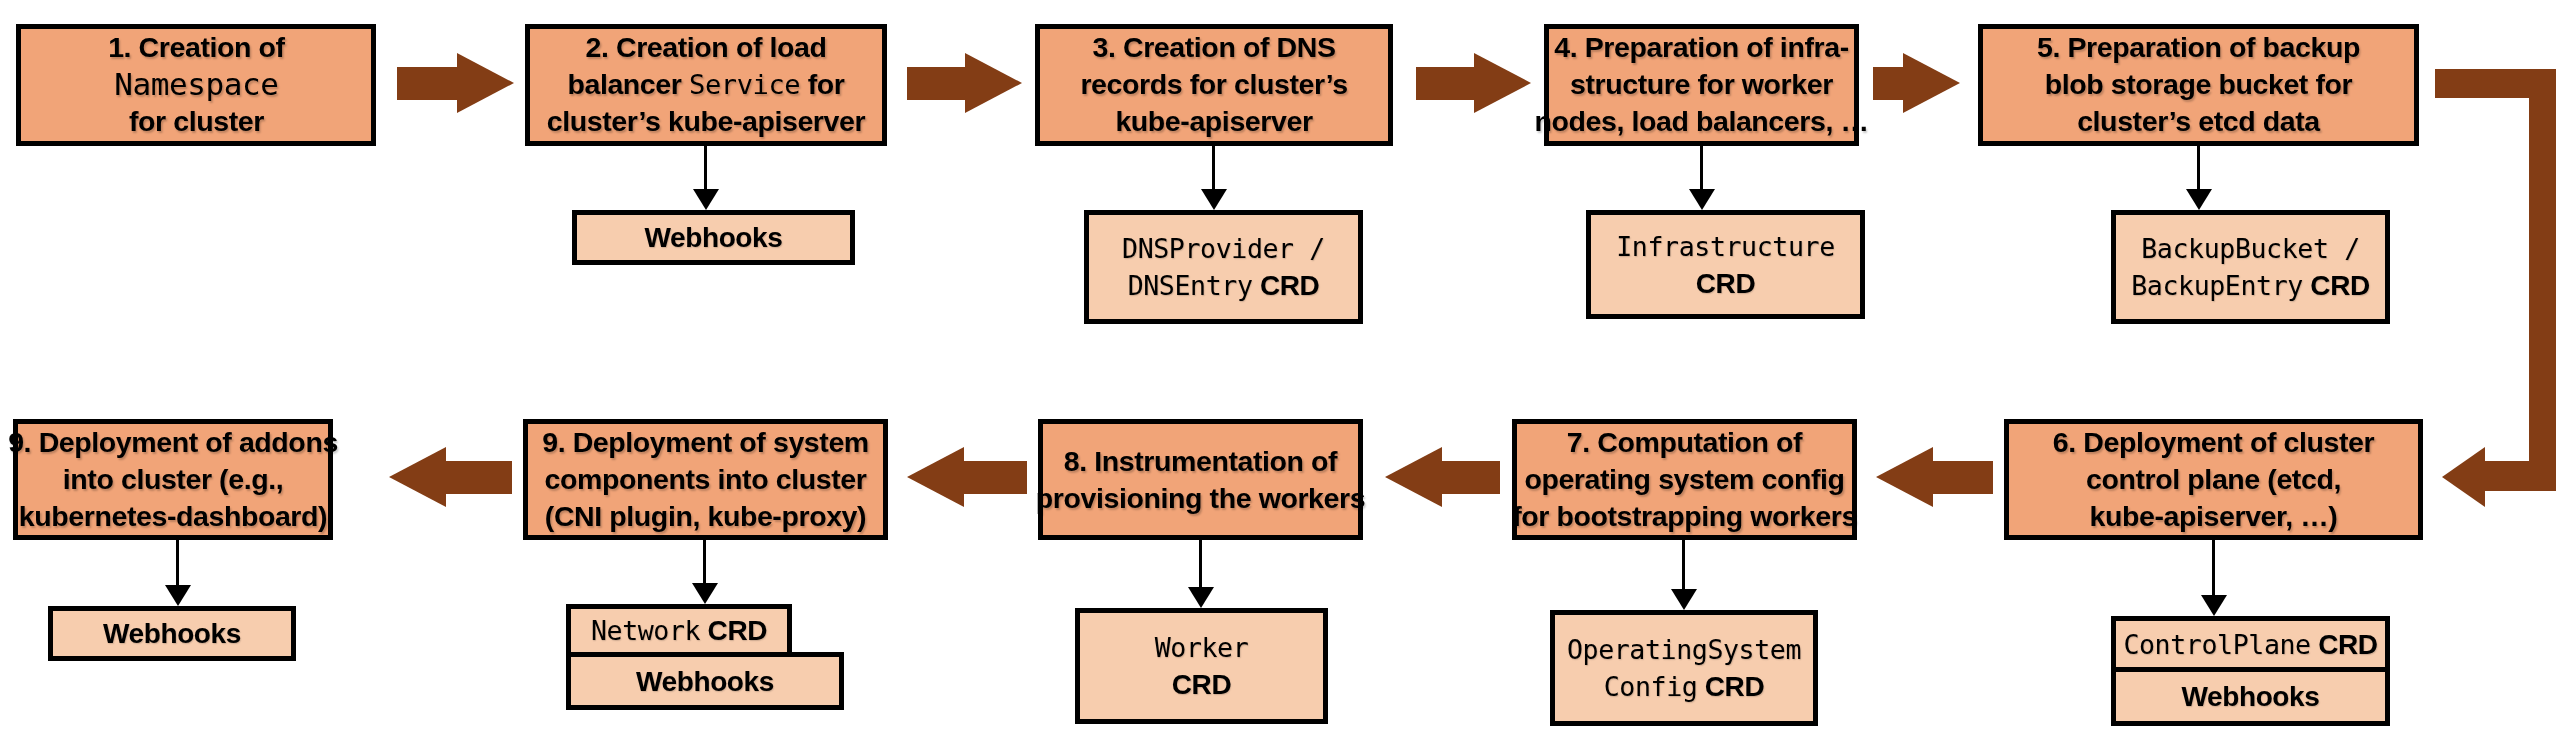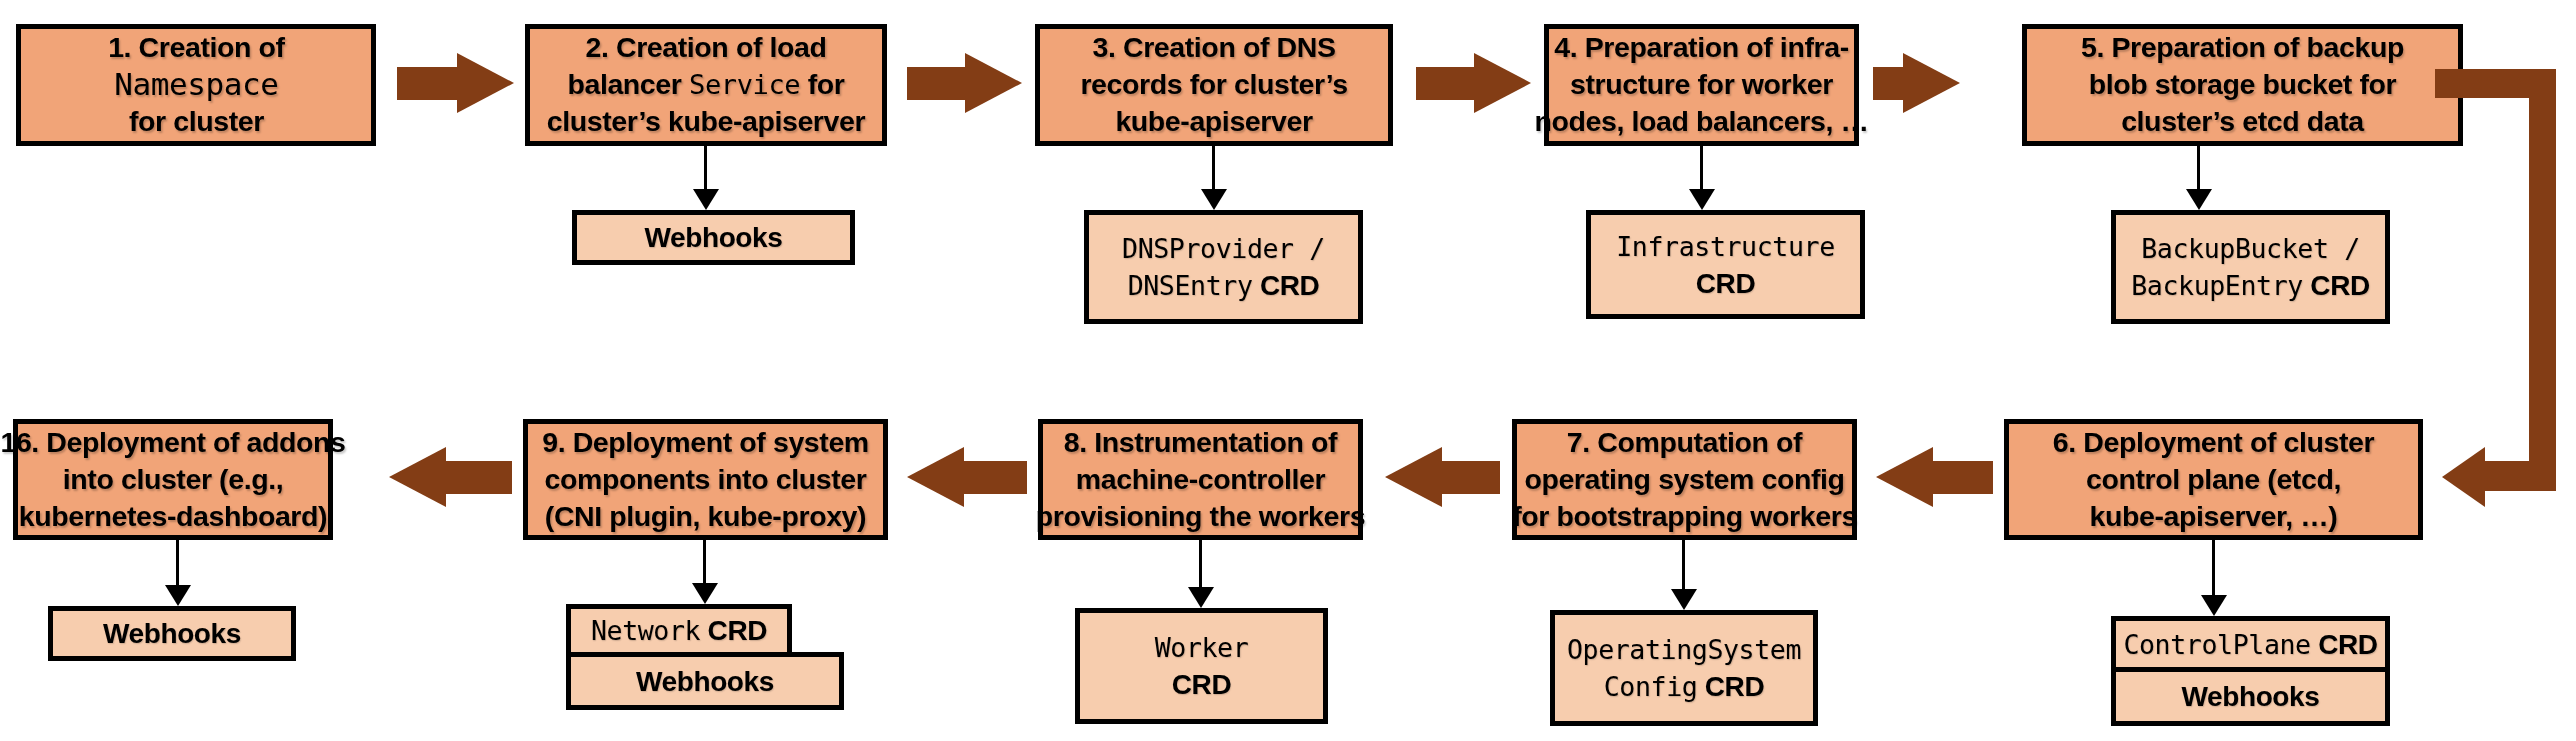--- a/index.html
+++ b/index.html
@@ -116,21 +116,21 @@
     <div class="line"><span class="sans">4. Preparation of infra-</span></div>
     <div class="line"><span class="sans">structure for worker</span></div>
     <div class="line"><span class="sans">nodes, load balancers, …</span></div>
   </div>
 
   <div class="harrow right" style="left:1873px;top:53px;width:87px;">
     <div class="shaft"></div>
     <div class="head"></div>
   </div>
 
-  <div class="step" id="step-5" style="left:1978px;top:23.5px;width:441px;height:122px;margin-left:44px;">
+  <div class="step" id="step-5" style="left:1978px;top:23.5px;width:441px;height:122px;">
     <div class="line"><span class="sans">5. Preparation of backup</span></div>
     <div class="line"><span class="sans">blob storage bucket for</span></div>
     <div class="line"><span class="sans">cluster’s etcd data</span></div>
   </div>
 
   <div>
     <div class="eseg" style="left:2435px;top:69px;width:121px;height:28.5px;"></div>
     <div class="eseg" style="left:2529px;top:69px;width:27px;height:422px;"></div>
     <div class="eseg" style="left:2485px;top:461px;width:71px;height:30px;"></div>
     <div class="ehead" style="left:2442px;top:447px;"></div>
@@ -188,42 +188,41 @@
     <div class="line"><span class="sans">for bootstrapping workers</span></div>
   </div>
 
   <div class="harrow left" style="left:1385px;top:447px;width:115px;">
     <div class="shaft"></div>
     <div class="head"></div>
   </div>
 
   <div class="step" id="step-8" style="left:1038px;top:419px;width:325px;height:121px;">
     <div class="line"><span class="sans">8. Instrumentation of</span></div>
-    <div class="line"><span class="sans">machine-controller</span></div>
     <div class="line"><span class="sans">provisioning the workers</span></div>
   </div>
 
   <div class="harrow left" style="left:907px;top:447px;width:120px;">
     <div class="shaft"></div>
     <div class="head"></div>
   </div>
 
   <div class="step" id="step-9" style="left:523px;top:419px;width:365px;height:121px;">
     <div class="line"><span class="sans">9. Deployment of system</span></div>
     <div class="line"><span class="sans">components into cluster</span></div>
     <div class="line"><span class="sans">(CNI plugin, kube-proxy)</span></div>
   </div>
 
   <div class="harrow left" style="left:389px;top:447px;width:123px;">
     <div class="shaft"></div>
     <div class="head"></div>
   </div>
 
   <div class="step" id="step-10" style="left:13px;top:419px;width:320px;height:121px;">
-    <div class="line"><span class="sans">16. Deployment of addons</span></div>
+    <div class="line"><span class="sans">9. Deployment of addons</span></div>
     <div class="line"><span class="sans">into cluster (e.g.,</span></div>
     <div class="line"><span class="sans">kubernetes-dashboard)</span></div>
   </div>
 
   <div class="conn" style="left:2201px;top:540px;height:76px;">
     <div class="cline"></div>
     <div class="chead"></div>
   </div>
   <div class="sub" style="left:2111px;top:616px;width:279px;height:56px;justify-content:center;">
     <div class="line"><span class="mono">ControlPlane</span><span class="sans"> </span><span class="crd">CRD</span></div>

